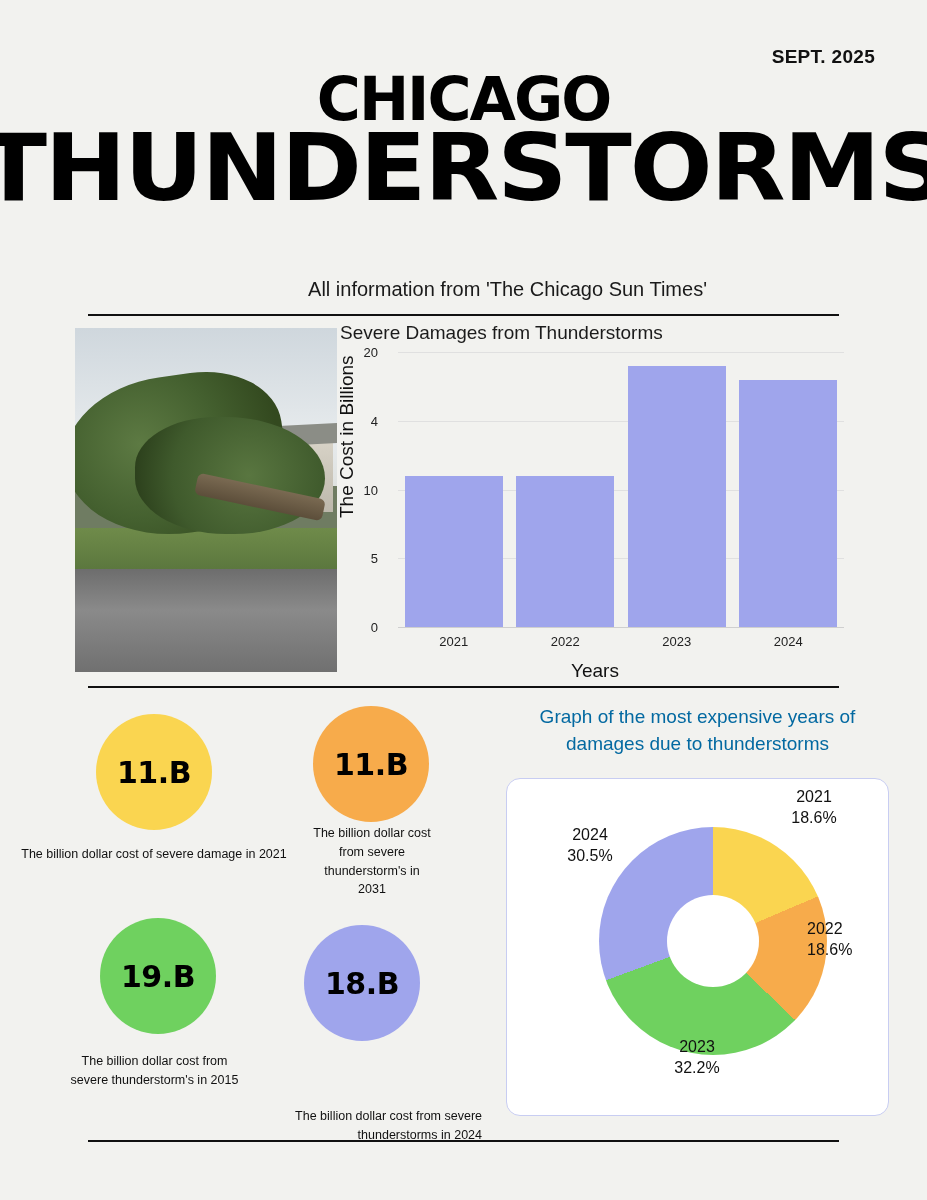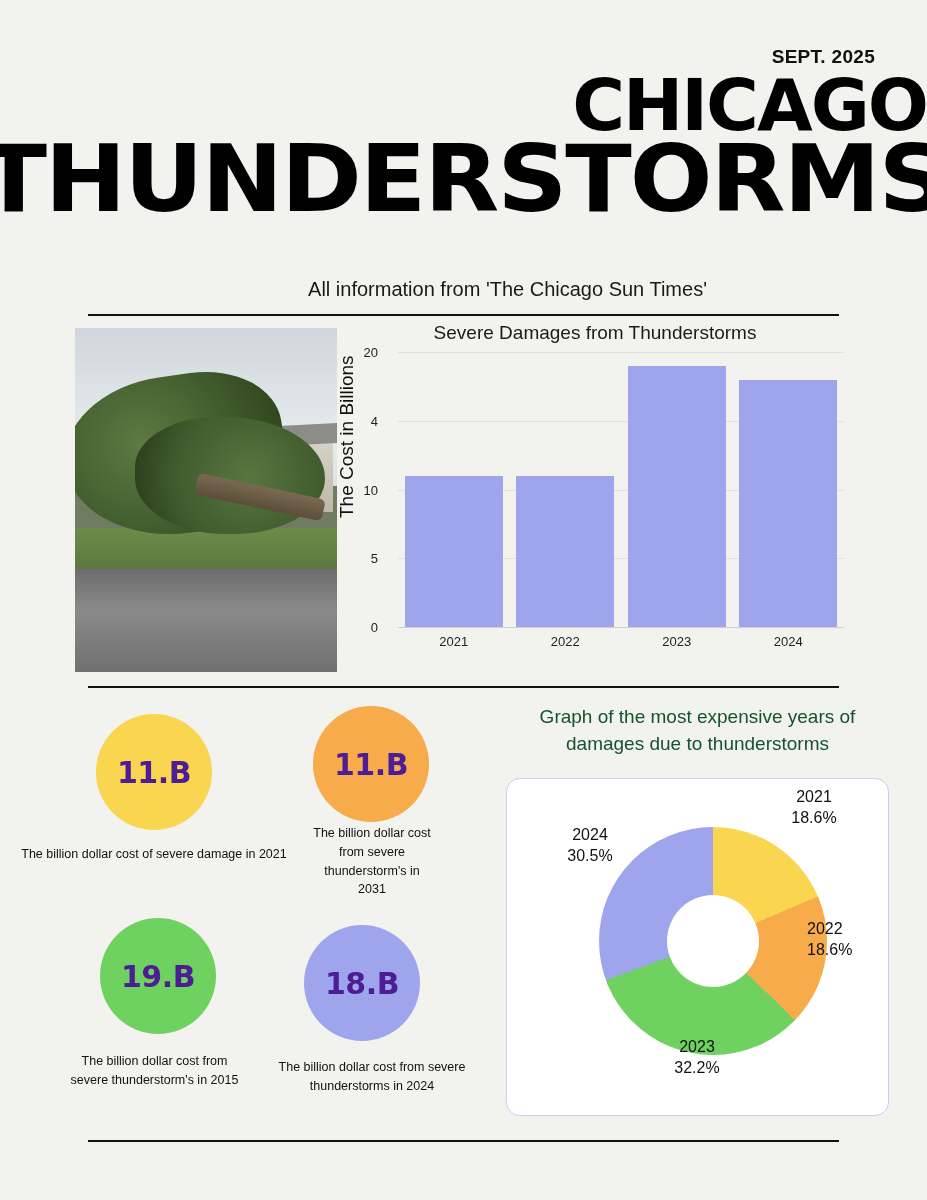--- a/index.html
+++ b/index.html
@@ -33,21 +33,21 @@
     width: 927px;
     text-align: center;
   }
   .title-line {
     font-family: "DejaVu Sans", sans-serif;
     font-weight: bold;
     letter-spacing: -2px;
     line-height: 0.92;
     color: #000;
   }
-  .title-line.one { font-size: 72px; text-align: right; }
+  .title-line.one { font-size: 60px; }
   .title-line.two { font-size: 92px; transform: scaleX(1.06); }
   .subtitle {
     position: absolute;
     top: 278px;
     width: 927px;
     text-align: center;
     font-size: 20px;
     color: #1a1a1a;
     margin-left: 44px;
   }
@@ -118,21 +118,21 @@
   
   .barchart {
     position: absolute;
     left: 340px;
     top: 322px;
     width: 510px;
     height: 358px;
   }
   .bar-title {
     position: absolute; top: 0; left: 0; width: 510px;
-    text-align: center; font-size: 19px; color: #1b1b1b;
+    font-size: 19px; color: #1b1b1b;
   }
   .bar-ylabel {
     position: absolute;
     left: -4px;
     top: 196px;
     transform: rotate(-90deg);
     transform-origin: left top;
     font-size: 19px;
     white-space: nowrap;
   }
@@ -167,51 +167,51 @@
 
   
   .circle {
     position: absolute;
     border-radius: 50%;
     display: flex;
     align-items: center;
     justify-content: center;
     font-weight: bold;
     font-size: 30px;
-    color: #4c1d95;
+    color: #000000;
     font-family: "DejaVu Sans", sans-serif;
     letter-spacing: -0.5px;
   }
   .c1 { left: 96px; top: 714px; width: 116px; height: 116px; background: #fad550; }
   .c2 { left: 313px; top: 706px; width: 116px; height: 116px; background: #f7ab4b; }
   .c3 { left: 100px; top: 918px; width: 116px; height: 116px; background: #6fd15f; }
   .c4 { left: 304px; top: 925px; width: 116px; height: 116px; background: #9fa5ec; }
 
   .caption {
     position: absolute;
     font-size: 12.5px;
     line-height: 1.5;
     color: #111;
     text-align: center;
   }
   .cap1 { left: 10px; top: 845px; width: 288px; }
   .cap2 { left: 313px; top: 824px; width: 118px; }
   .cap3 { left: 62px; top: 1052px; width: 185px; }
-  .cap4 { left: 262px; top: 1058px; width: 220px; }
+  .cap4 { left: 262px; top: 1107px; width: 220px; text-align: right; }
 
   
   .donut-heading {
     position: absolute;
     left: 500px;
     top: 704px;
     width: 395px;
     text-align: center;
     font-size: 19px;
     line-height: 1.42;
-    color: #14532d;
+    color: #0369a1;
   }
   .donut-card {
     position: absolute;
     left: 506px;
     top: 778px;
     width: 381px;
     height: 336px;
     background: #ffffff;
     border: 1px solid #c8cdf2;
     border-radius: 14px;
@@ -295,20 +295,21 @@
       <div class="bar-col">
         <div class="bar" style="height: 95%; background: rgb(159, 165, 236);"></div>
         <div class="xtick">2023</div>
       </div>
       <div class="bar-col">
         <div class="bar" style="height: 90%; background: rgb(159, 165, 236);"></div>
         <div class="xtick">2024</div>
       </div>
     </div>
   </div>
+  <div class="bar-xlabel">Years</div>
 </div>
 
 <div class="rule mid"></div>
 
 <div class="circle c1" style="background: rgb(250, 213, 80);">11.B</div>
 <div class="caption cap1">The billion dollar cost of severe damage in  2021</div>
 
 <div class="circle c2" style="background: rgb(247, 171, 75);">11.B</div>
 <div class="caption cap2">The billion dollar cost from severe thunderstorm's in 2031</div>
 

